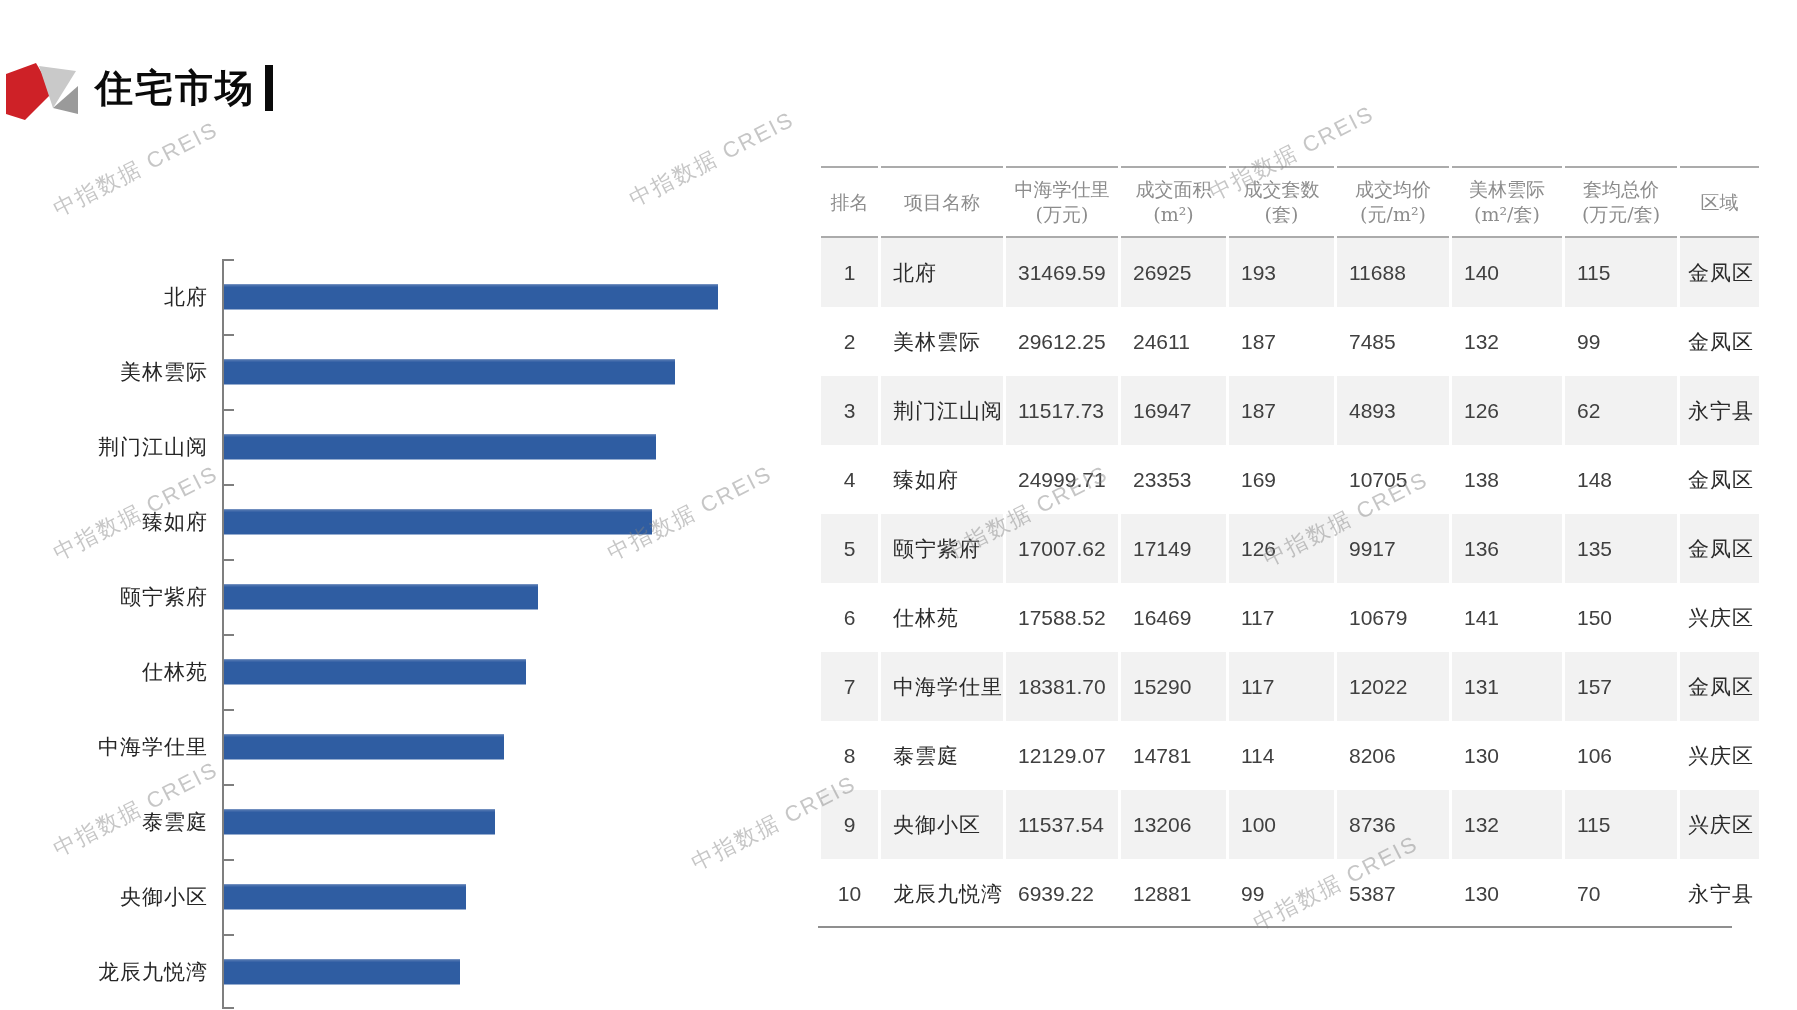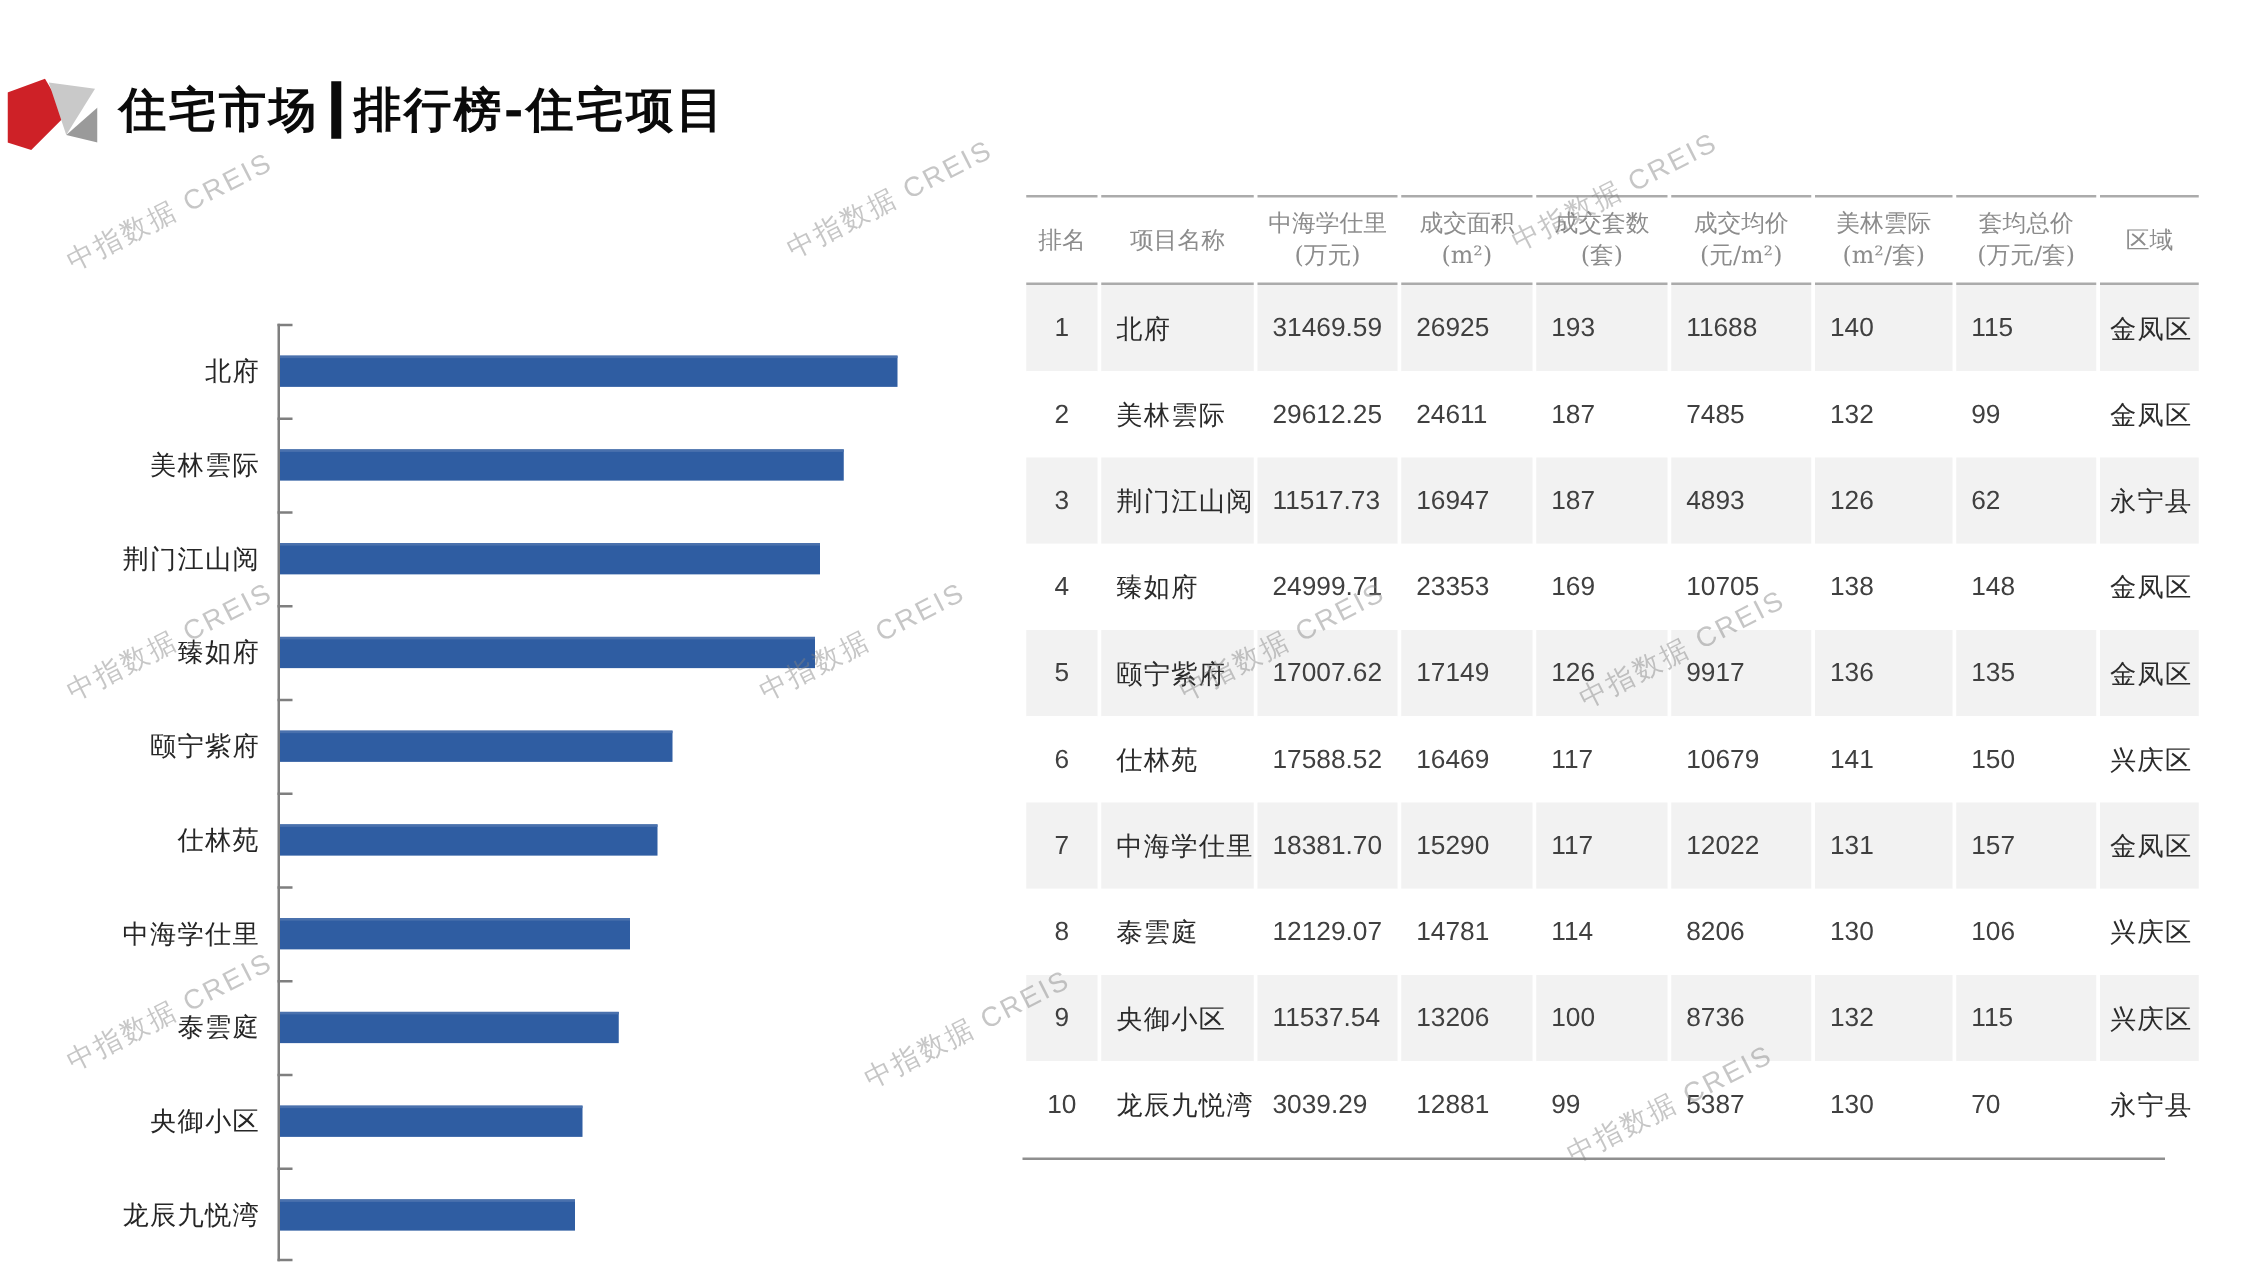--- a/index.html
+++ b/index.html
@@ -38,21 +38,21 @@
   }
   .slot { position:relative; height:75px; }
   .bar {
     position:absolute; left:0; top:50%; transform:translateY(-50%);
     height:23px; border-top:2px solid #4a71ad;
   }
   .tick { position:absolute; left:-2px; width:12px; height:2px; background:#7f7f7f; }
 
   
   .rank-table {
-    position:absolute; left:818px; top:110px; width:914px;
+    position:absolute; left:818px; top:120px; width:914px;
     border-collapse:separate; border-spacing:3px 0;
     table-layout:fixed;
   }
   .rank-table th {
     border-top:2px solid #ababab; border-bottom:2px solid #ababab;
     height:68px; padding:0 2px; background:#fff;
     font-family:"DejaVu Serif", serif; font-weight:normal;
     font-size:19px; line-height:25px; color:#8c8c8c;
     text-align:center; vertical-align:middle; white-space:nowrap;
   }
@@ -84,21 +84,20 @@
 
   <svg class="logo" viewBox="0 0 72 72">
     <polygon id="logo-red" points="0,18 30,7 47,36 19,64 0,58" fill="#CE2127"></polygon>
     <polygon id="logo-lg" points="33,10 70,15 47,52" fill="#C9C9C9"></polygon>
     <polygon id="logo-dg" points="47,52 72,30 72,58" fill="#9A9A9A"></polygon>
   </svg>
 
   <div class="main-title">
     <span>住宅市场</span>
     <span class="title-divider"></span>
-    <span>排行榜-住宅项目</span>
   </div>
 
 
   <div class="chart">
     <div class="cat-labels">
         <div class="cat-label">北府</div>
         <div class="cat-label">美林雲际</div>
         <div class="cat-label">荆门江山阅</div>
         <div class="cat-label">臻如府</div>
         <div class="cat-label">颐宁紫府</div>
@@ -298,21 +297,21 @@
           <td>13206</td>
           <td>100</td>
           <td>8736</td>
           <td>132</td>
           <td>115</td>
           <td class="cjk region">兴庆区</td>
         </tr>
         <tr class="even">
           <td class="rank">10</td>
           <td class="cjk">龙辰九悦湾</td>
-          <td>3039.29</td>
+          <td>6939.22</td>
           <td>12881</td>
           <td>99</td>
           <td>5387</td>
           <td>130</td>
           <td>70</td>
           <td class="cjk region">永宁县</td>
         </tr>
       </tbody>
   </table>
   <div class="table-bottom-line"></div>

